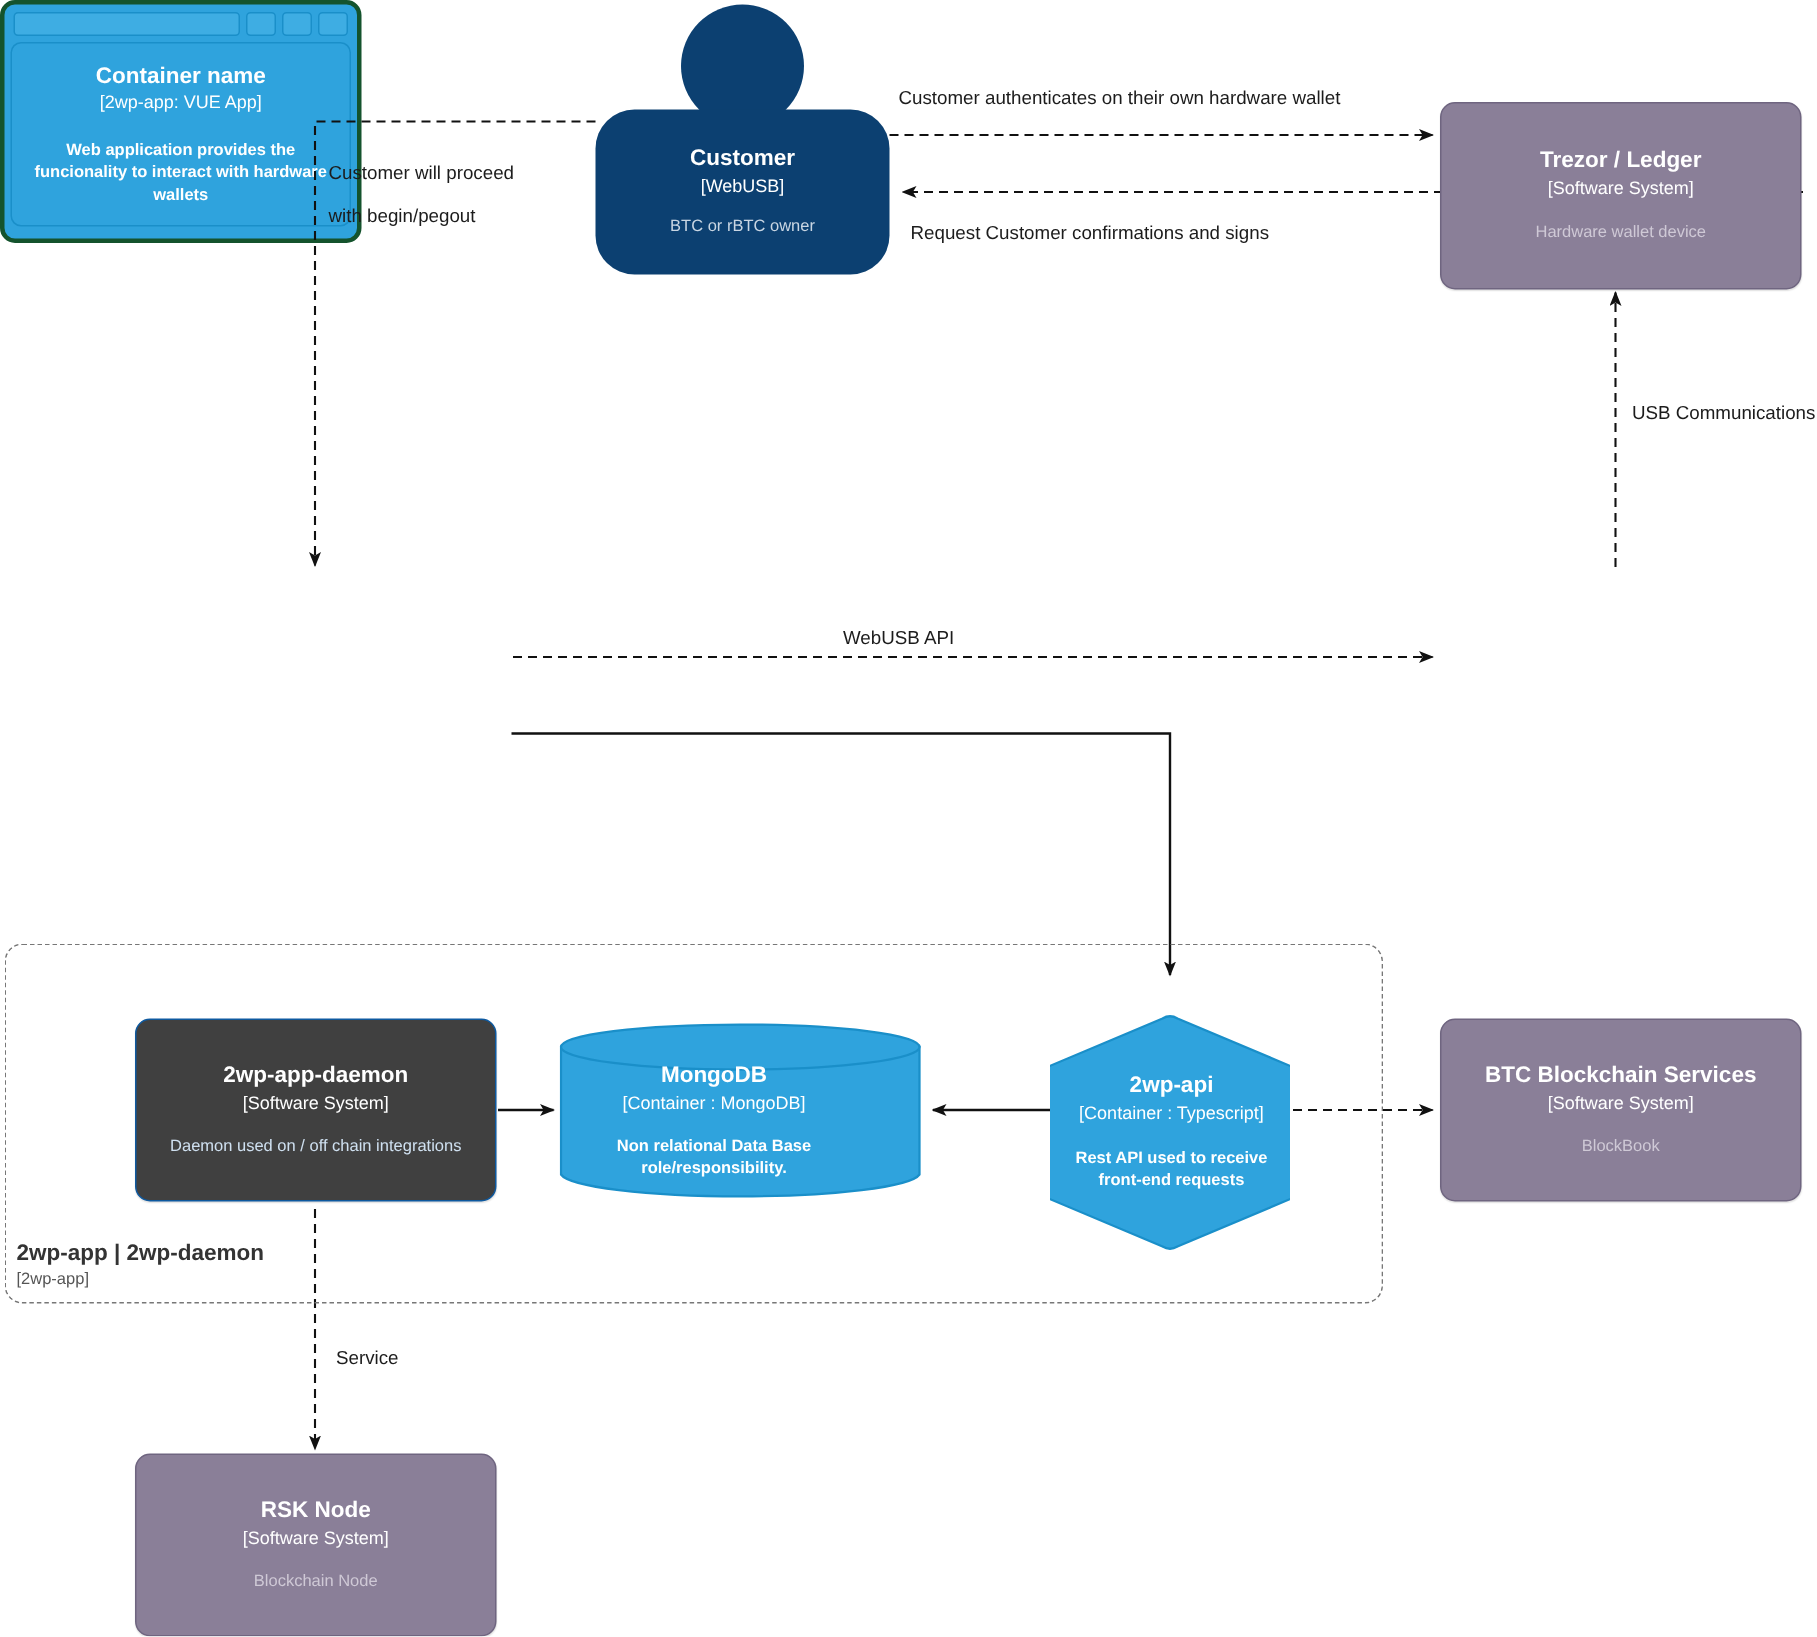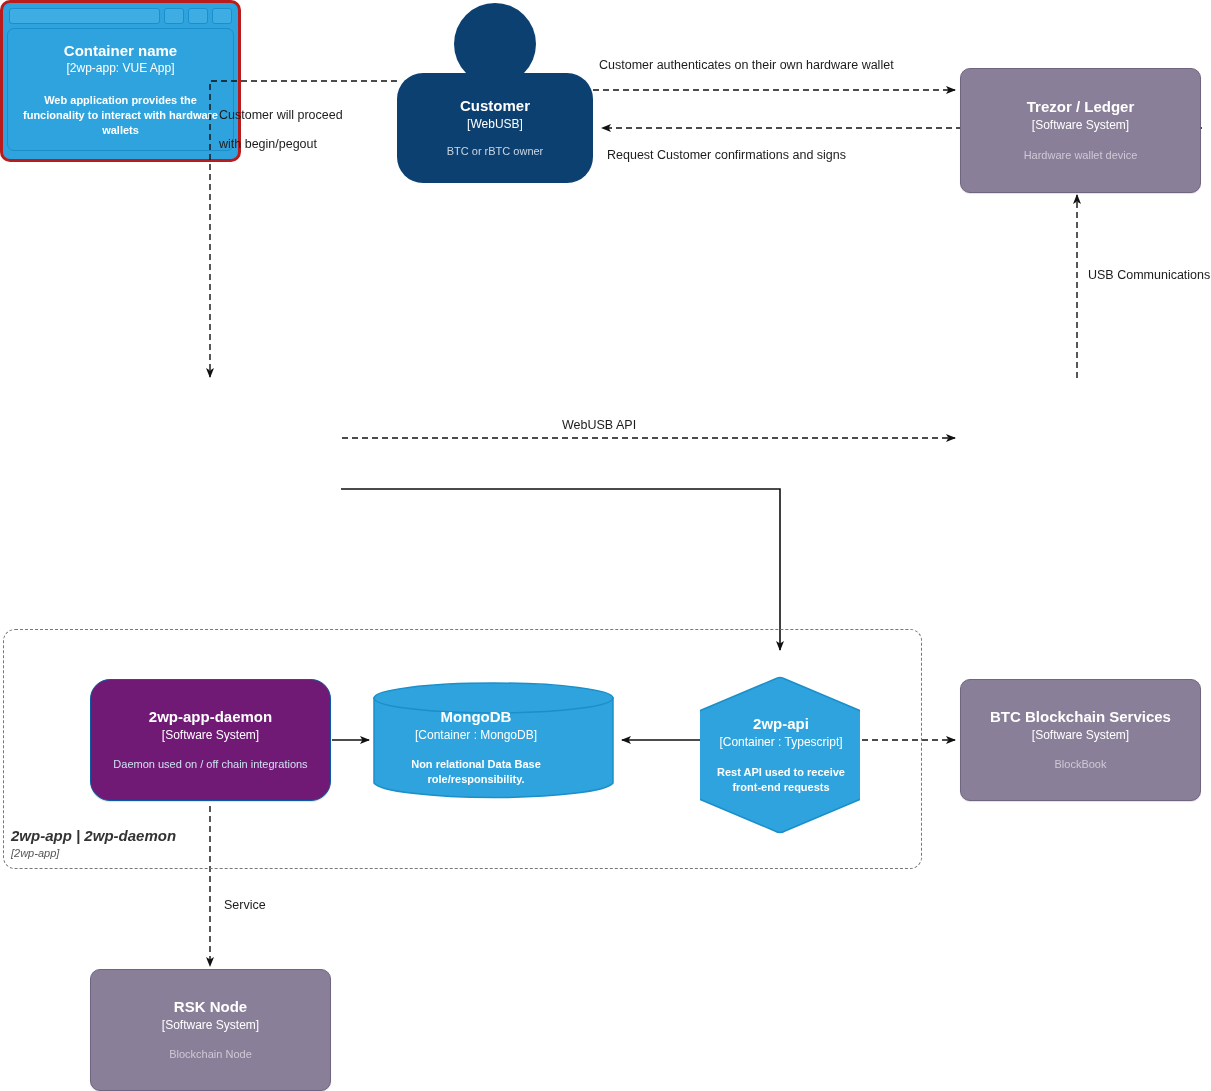--- a/index.html
+++ b/index.html
@@ -89,21 +89,21 @@
     flex-direction: column;
     align-items: center;
     justify-content: center;
     text-align: center;
   }
   .person-body .n-desc { color: #c9d6e3; margin-top: 12px; }
 
   
   .browser {
     background: #2fa3dd;
-    border: 3px solid #b91c1c;
+    border: 3px solid #14532d;
     border-radius: 10px;
     padding: 4px;
     box-sizing: border-box;
     display: block;
   }
   .browser-bar {
     height: 18px;
     display: flex;
     align-items: center;
     gap: 4px;
@@ -140,23 +140,23 @@
   .browser-body .n-desc {
     color: #ffffff;
     font-weight: bold;
     font-size: 11px;
     margin-top: 16px;
     padding: 0 12px;
   }
 
   
   .cont-blue {
-    background: #701a75;
+    background: #404040;
     border: 1px solid #0e599f;
-    border-radius: 20px;
+    border-radius: 10px;
     box-shadow: 0 1px 1px rgba(0,0,0,0.12);
     justify-content: center;
   }
   .cont-blue .n-desc { color: #cfe0f0; }
 
   
   .cyl {
     position: absolute;
   }
   .cyl-svg { position: absolute; left: 0; top: 0; }
@@ -296,21 +296,21 @@
   <div class="edge-label" style="left:219px; top:106px;">Customer will proceed</div>
   <div class="edge-label" style="left:219px; top:135px;">with begin/pegout</div>
 
   <div class="edge-label" style="left:562px; top:416px;">WebUSB API</div>
 
   <div class="edge-label" style="left:1088px; top:266px;">USB Communications</div>
 
   <div class="edge-label" style="left:224px; top:896px;">Service</div>
 
   <div class="boundary" style="left:3px; top:629px; width:919px; height:240px;"></div>
-  <div class="boundary-label" style="left:11px; top:826px; width:300px;font-style:italic;">
+  <div class="boundary-label" style="left:11px; top:826px; width:300px;">
     <div class="b-name">2wp-app | 2wp-daemon</div>
     <div class="b-tech">[2wp-app]</div>
   </div>
 
   <div class="person-wrap" style="left:397px; top:3px; width:196px; height:180px;">
     <div class="person-head"></div>
     <div class="person-body">
       <div class="n-title">Customer</div>
       <div class="n-tech">[WebUSB]</div>
       <div class="n-desc">BTC or rBTC owner</div>

